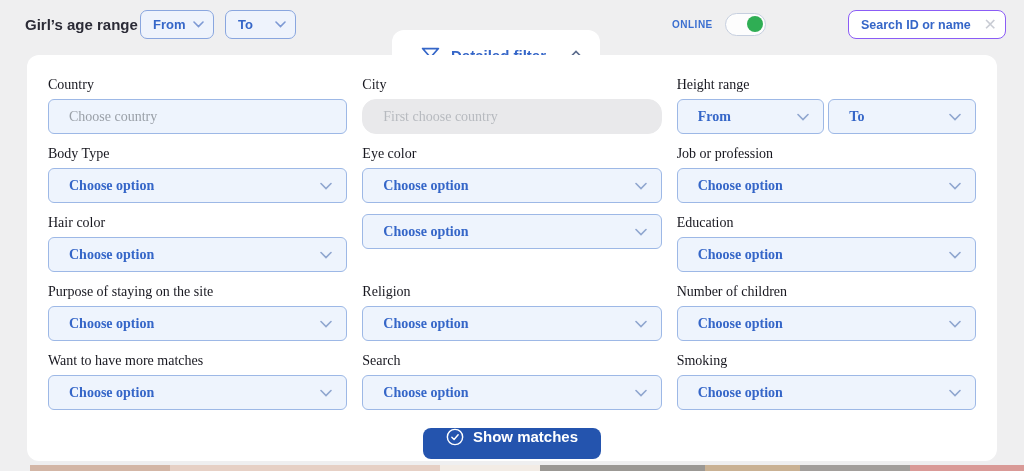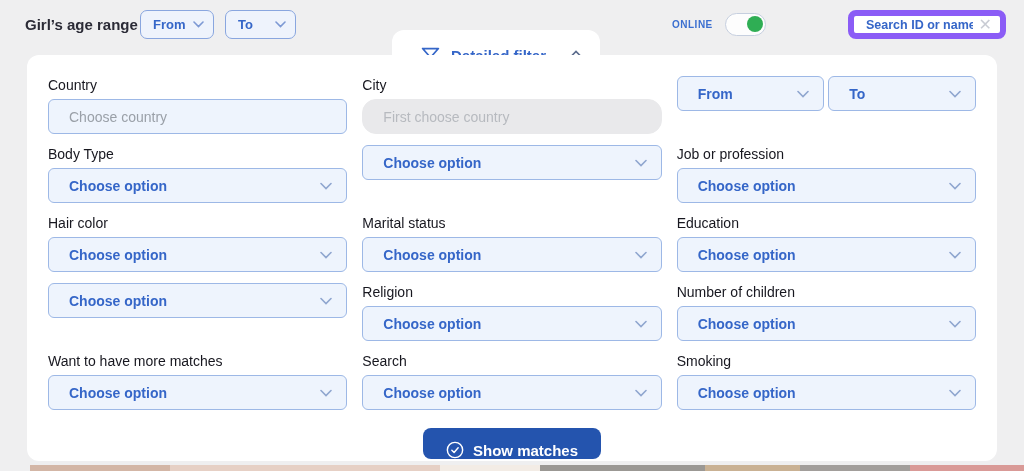--- a/index.html
+++ b/index.html
@@ -42,38 +42,38 @@
     background: #fdfdfd; border: 1.5px solid #c6cfdf; border-radius: 12px;
     position: relative;
   }
   .toggle .knob {
     position: absolute; right: 2px; top: 2px; width: 16px; height: 16px;
     border-radius: 50%; background: #2fae54;
   }
 
   .search-box {
     position: absolute; left: 848px; top: 10px; width: 158px; height: 29px;
-    background: #ffffff; border: 6px solid #8b5cf6; border-radius: 8px;
+    background: #ffffff; border: 1px solid #8b5cf6; border-radius: 8px;
     display: flex; align-items: center; padding: 0 8px 0 12px;
   }
   .search-box input {
     flex: 1; border: none; outline: none; background: transparent;
     font-family: inherit; font-size: 12.5px; font-weight: 700; color: #3566c8; min-width: 0;
   }
   .search-box input::placeholder { color: #3566c8; opacity: 1; }
   .search-box .clear-x { color: #c9ccd4; font-size: 16px; line-height: 1; cursor: pointer; padding-left: 6px; }
 
   
   .panel {
     position: absolute; left: 27px; top: 55px; width: 970px; height: 406px;
     background: #ffffff; border-radius: 12px; padding: 21px 21px 0 21px;
   }
   .grid {
     display: grid; grid-template-columns: repeat(3, 1fr);
-    column-gap: 15px; row-gap: 11px;
+    column-gap: 15px; row-gap: 11px; font-family: Liberation Serif, serif;
   }
   .cell .flabel {
     display: block; font-size: 14px; color: #17171f; margin-bottom: 5px; line-height: 18px;
   }
   .control {
     height: 35px; border-radius: 6px; background: #eef4fd; border: 1px solid #9db8e6;
     display: flex; align-items: center; width: 100%;
   }
   .control.select { justify-content: space-between; padding: 0 14px 0 20px; cursor: pointer; }
   .control.select .val { font-size: 14px; font-weight: 700; color: #3566c8; }
@@ -84,21 +84,21 @@
   .control input[type=text]::placeholder { color: #9aa0a8; opacity: 1; }
   .control.disabled { background: #e9e9eb; border-color: #e9e9eb; border-radius: 14px; }
   .control.disabled input::placeholder { color: #b7babf; }
   .range-pair { display: flex; gap: 4px; }
   .range-pair .control { flex: 1; }
 
   .submit-row { display: flex; justify-content: center; margin-top: 18px; }
   .submit-btn {
     width: 178px; height: 31px; background: #2454ae; border: none; border-radius: 8px;
     color: #ffffff; font-family: inherit; font-size: 15px; font-weight: 700;
-    display: flex; align-items: flex-end; justify-content: center; gap: 9px; cursor: pointer;
+    display: flex; align-items: flex-start; justify-content: center; gap: 9px; cursor: pointer;
   }
 
   
   .photo-strip { position: absolute; left: 30px; right: 0; top: 465px; height: 6px; display: flex; }
   .photo-strip div { height: 100%; }
   .ps1 { width: 140px; background: #d3b6a6; }
   .ps2 { width: 270px; background: #e6d0c5; }
   .ps3 { width: 100px; background: #f3ece5; }
   .ps4 { width: 165px; background: #9b9894; }
   .ps5 { width: 95px;  background: #c9b193; }
@@ -158,20 +158,21 @@
     </div>
 
     <div class="cell">
       <label class="flabel">City</label>
       <div class="control disabled">
         <input type="text" disabled="" placeholder="First choose country" style="">
       </div>
     </div>
 
     <div class="cell">
+      <label class="flabel">Height range</label>
       <div class="range-pair">
         <div class="control select">
           <span class="val">From</span>
           <svg class="chev-icon" width="12" height="8" viewBox="0 0 12 8">
               <polyline points="1,1.5 6,6.5 11,1.5" fill="none" stroke="#8fa6cf" stroke-width="1.6" stroke-linecap="round"></polyline>
             </svg>
         </div>
         <div class="control select">
           <span class="val">To</span>
           <svg class="chev-icon" width="12" height="8" viewBox="0 0 12 8">
@@ -185,20 +186,21 @@
       <label class="flabel">Body Type</label>
       <div class="control select">
         <span class="val">Choose option</span>
         <svg class="chev-icon" width="12" height="8" viewBox="0 0 12 8">
             <polyline points="1,1.5 6,6.5 11,1.5" fill="none" stroke="#8fa6cf" stroke-width="1.6" stroke-linecap="round"></polyline>
           </svg>
       </div>
     </div>
 
     <div class="cell">
+      <label class="flabel">Eye color</label>
       <div class="control select">
         <span class="val">Choose option</span>
         <svg class="chev-icon" width="12" height="8" viewBox="0 0 12 8">
             <polyline points="1,1.5 6,6.5 11,1.5" fill="none" stroke="#8fa6cf" stroke-width="1.6" stroke-linecap="round"></polyline>
           </svg>
       </div>
     </div>
 
     <div class="cell">
       <label class="flabel">Job or profession</label>
@@ -214,40 +216,40 @@
       <label class="flabel">Hair color</label>
       <div class="control select">
         <span class="val">Choose option</span>
         <svg class="chev-icon" width="12" height="8" viewBox="0 0 12 8">
             <polyline points="1,1.5 6,6.5 11,1.5" fill="none" stroke="#8fa6cf" stroke-width="1.6" stroke-linecap="round"></polyline>
           </svg>
       </div>
     </div>
 
     <div class="cell">
-      <label class="flabel">Marital status</label>
       <div class="control select">
         <span class="val">Choose option</span>
         <svg class="chev-icon" width="12" height="8" viewBox="0 0 12 8">
             <polyline points="1,1.5 6,6.5 11,1.5" fill="none" stroke="#8fa6cf" stroke-width="1.6" stroke-linecap="round"></polyline>
           </svg>
       </div>
     </div>
 
     <div class="cell">
       <label class="flabel">Education</label>
       <div class="control select">
         <span class="val">Choose option</span>
         <svg class="chev-icon" width="12" height="8" viewBox="0 0 12 8">
             <polyline points="1,1.5 6,6.5 11,1.5" fill="none" stroke="#8fa6cf" stroke-width="1.6" stroke-linecap="round"></polyline>
           </svg>
       </div>
     </div>
 
     <div class="cell">
+      <label class="flabel">Purpose of staying on the site</label>
       <div class="control select">
         <span class="val">Choose option</span>
         <svg class="chev-icon" width="12" height="8" viewBox="0 0 12 8">
             <polyline points="1,1.5 6,6.5 11,1.5" fill="none" stroke="#8fa6cf" stroke-width="1.6" stroke-linecap="round"></polyline>
           </svg>
       </div>
     </div>
 
     <div class="cell">
       <label class="flabel">Religion</label>

